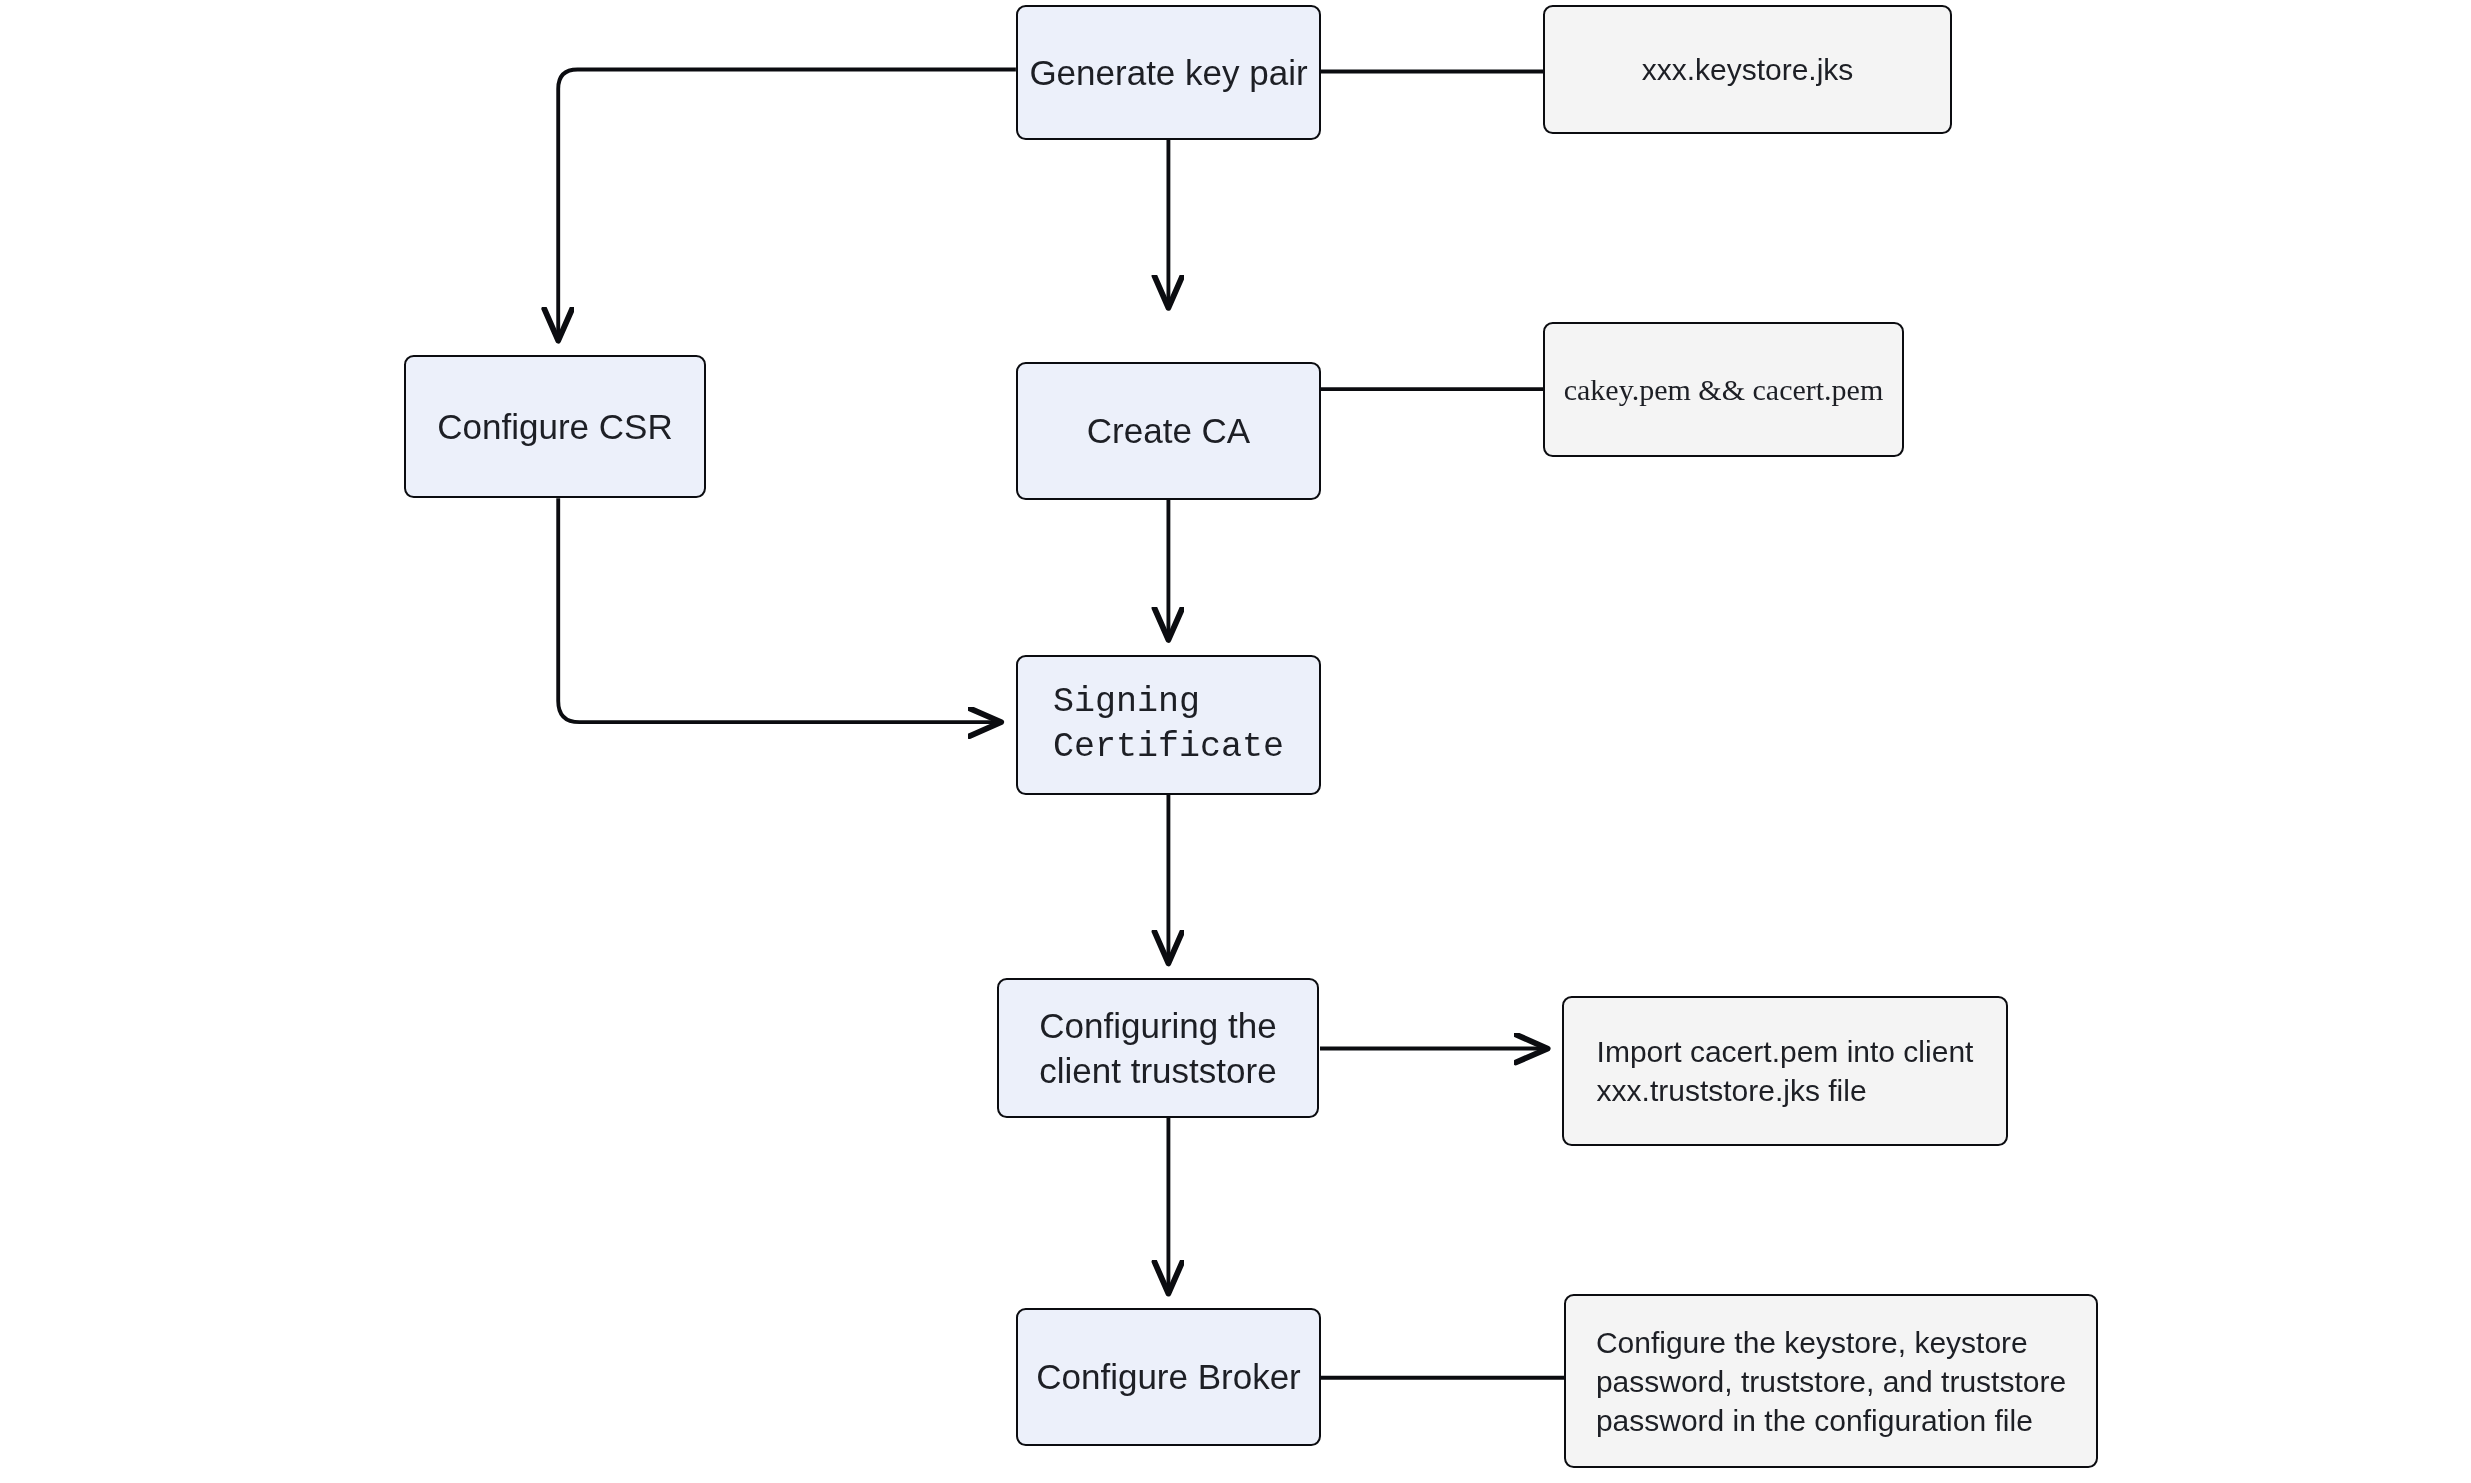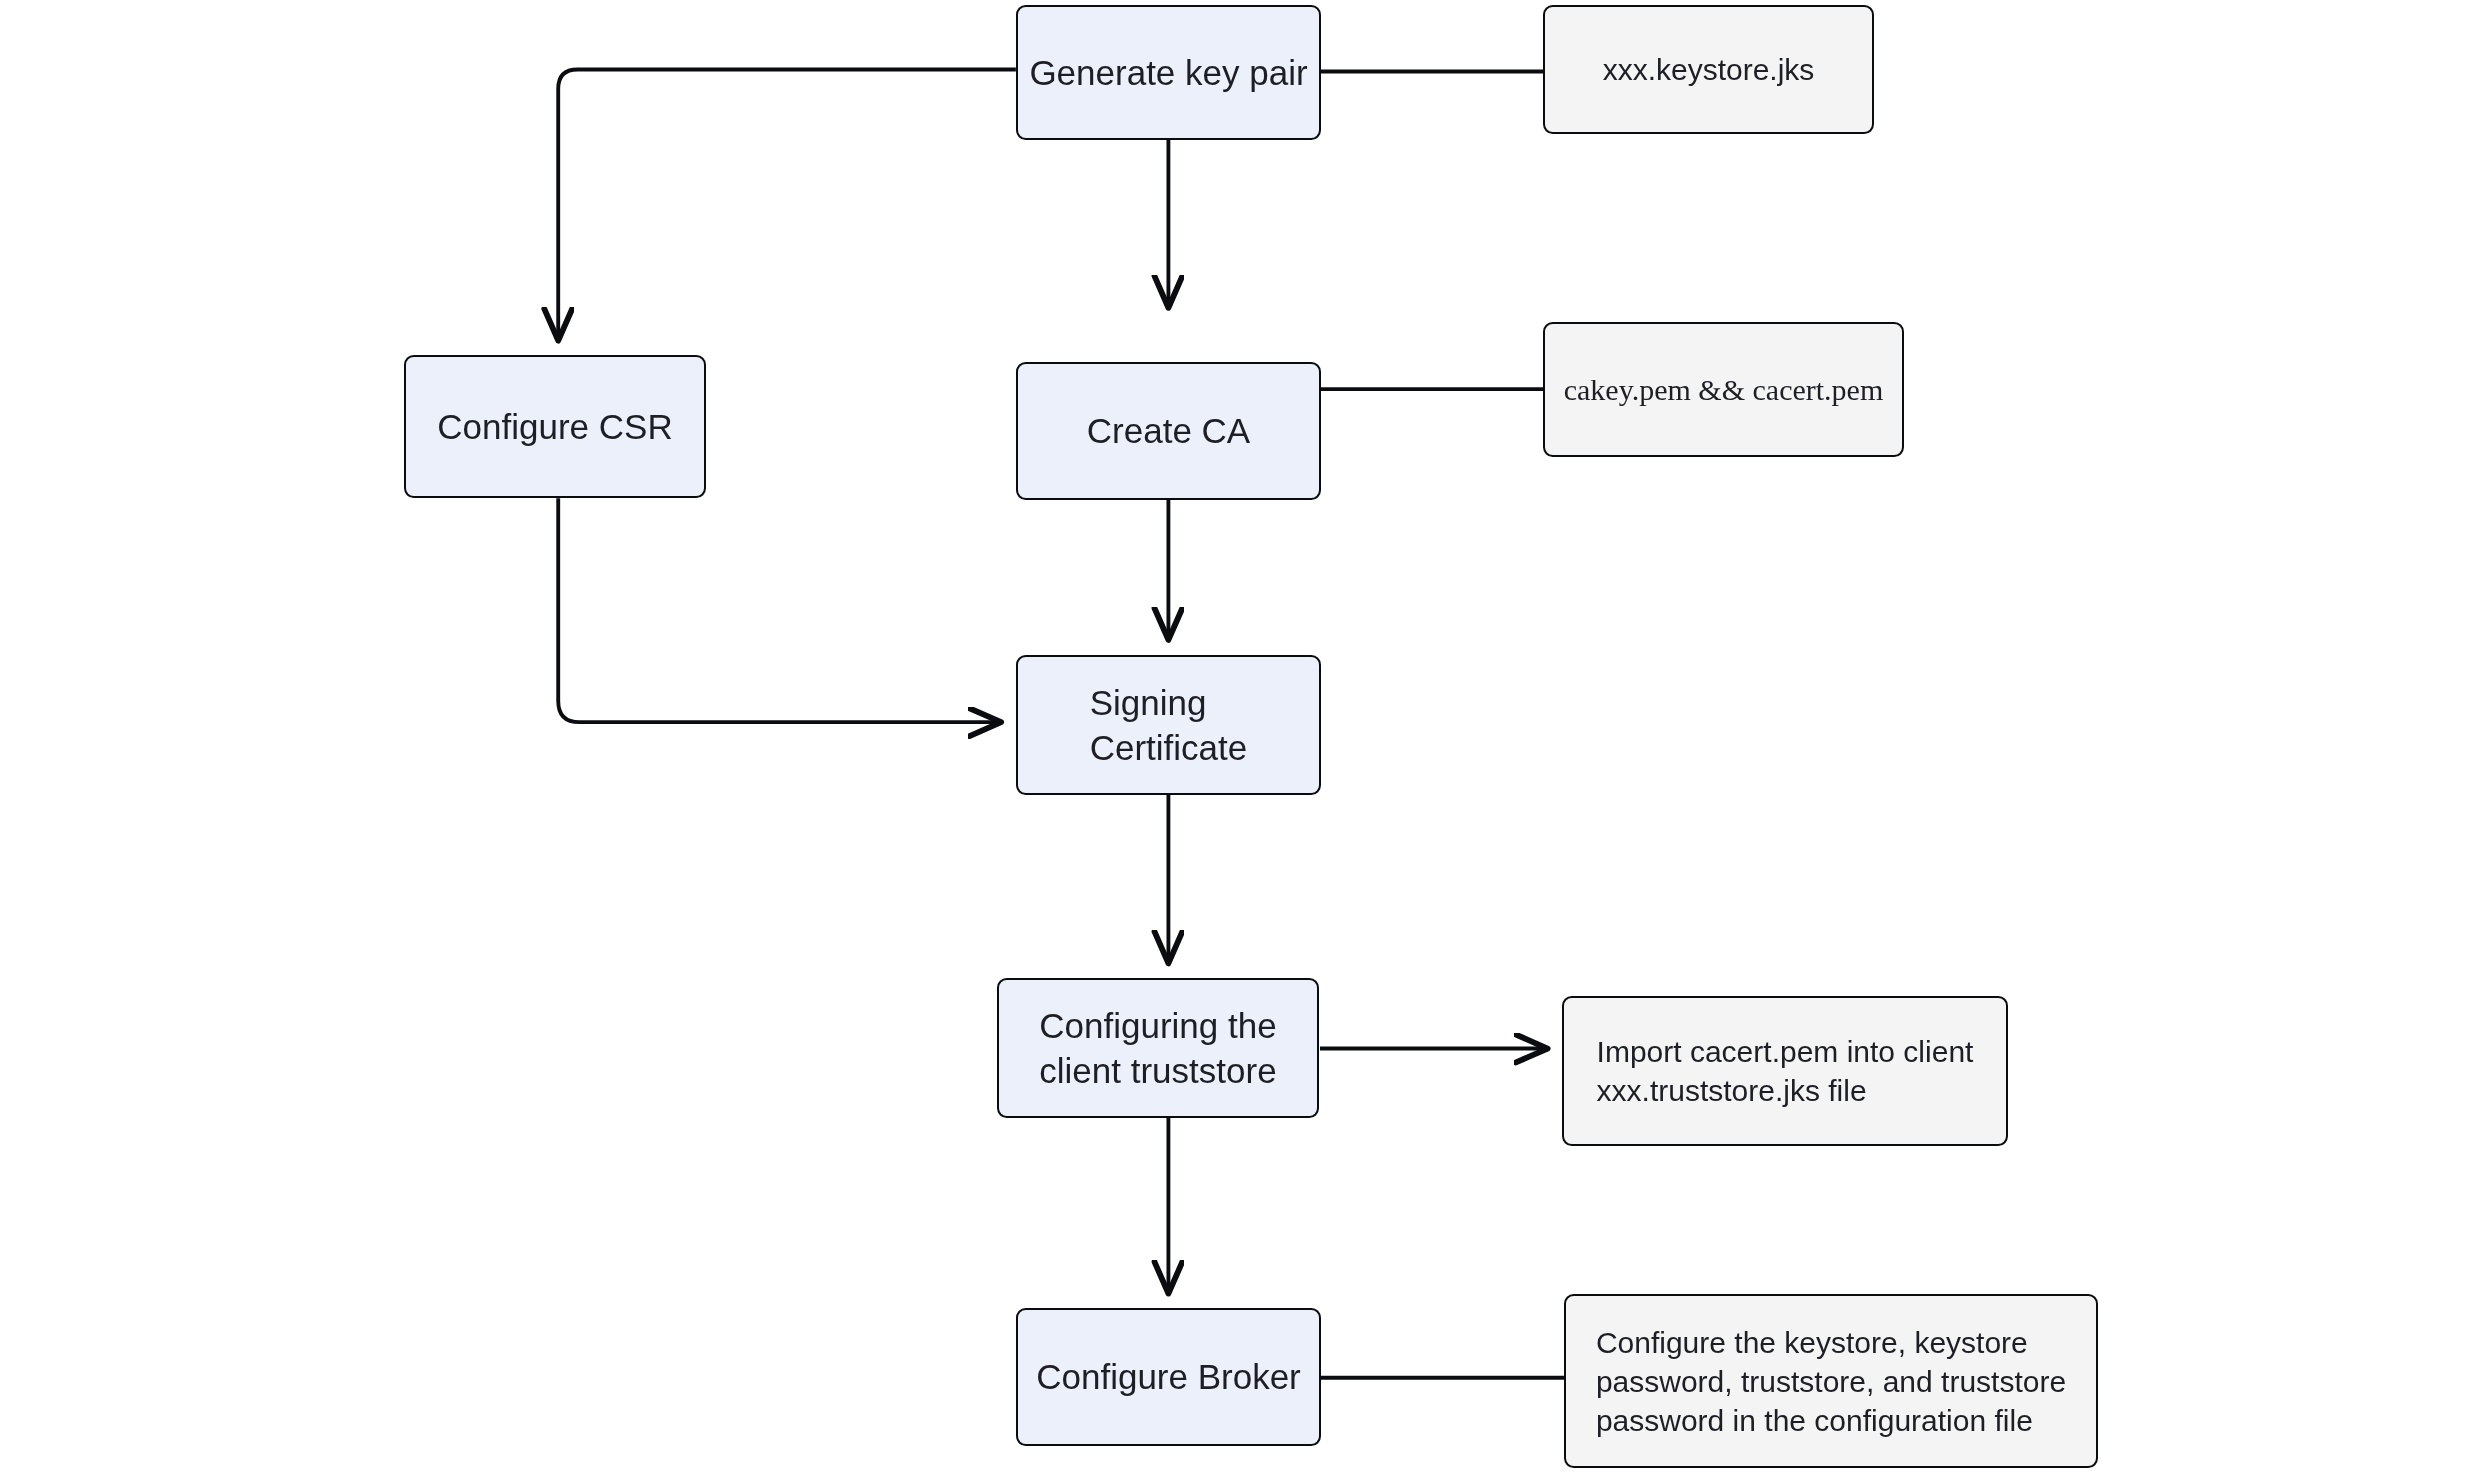--- a/index.html
+++ b/index.html
@@ -68,25 +68,25 @@
         <path d="M 1210 473 L 1210 662" marker-end="url(#arrowhead)"></path>
         <path d="M 578 516 L 578 726 Q 578 748 600 748 L 1036 748" marker-end="url(#arrowhead)"></path>
         <path d="M 1210 823 L 1210 997" marker-end="url(#arrowhead)"></path>
         <path d="M 1367 1086 L 1602 1086" marker-end="url(#arrowhead)"></path>
         <path d="M 1210 1158 L 1210 1339" marker-end="url(#arrowhead)"></path>
         <path d="M 1368 1427 L 1620 1427"></path>
       </g>
   </svg>
   <div id="node-layer">
       <div class="node process" style="left: 1016px; top: 4.8px; width: 305px; height: 135px;">Generate key pair</div>
-      <div class="node note" style="left: 1543px; top: 4.8px; width: 331px; height: 129px;">xxx.keystore.jks</div>
+      <div class="node note" style="left: 1543px; top: 4.8px; width: 409px; height: 129px;">xxx.keystore.jks</div>
       <div class="node process" style="left: 404px; top: 355px; width: 302px; height: 143px;">Configure CSR</div>
       <div class="node process" style="left: 1016px; top: 322px; width: 305px; height: 138px; margin-top: 40px;">Create CA</div>
       <div class="node note" style="left: 1543px; top: 322px; width: 361px; height: 135px; font-family: Liberation Serif, serif;">cakey.pem &amp;&amp; cacert.pem</div>
-      <div class="node process" style="left: 1016px; top: 655px; width: 305px; height: 140px;">Signing
+      <div class="node process" style="left: 1016px; top: 655px; width: 305px; height: 140px; font-family: Liberation Mono, monospace;">Signing
 Certificate</div>
       <div class="node process" style="left: 997px; top: 978px; width: 322px; height: 140px;">Configuring the
 client truststore</div>
       <div class="node note" style="left: 1562px; top: 973px; width: 446px; height: 150px; margin-top: 23px;">Import cacert.pem into client
 xxx.truststore.jks file</div>
       <div class="node process" style="left: 1016px; top: 1308px; width: 305px; height: 138px;">Configure Broker</div>
       <div class="node note" style="left: 1564px; top: 1294px; width: 534px; height: 174px;">Configure the keystore, keystore
 password, truststore, and truststore
 password in the configuration file</div>
     </div>

